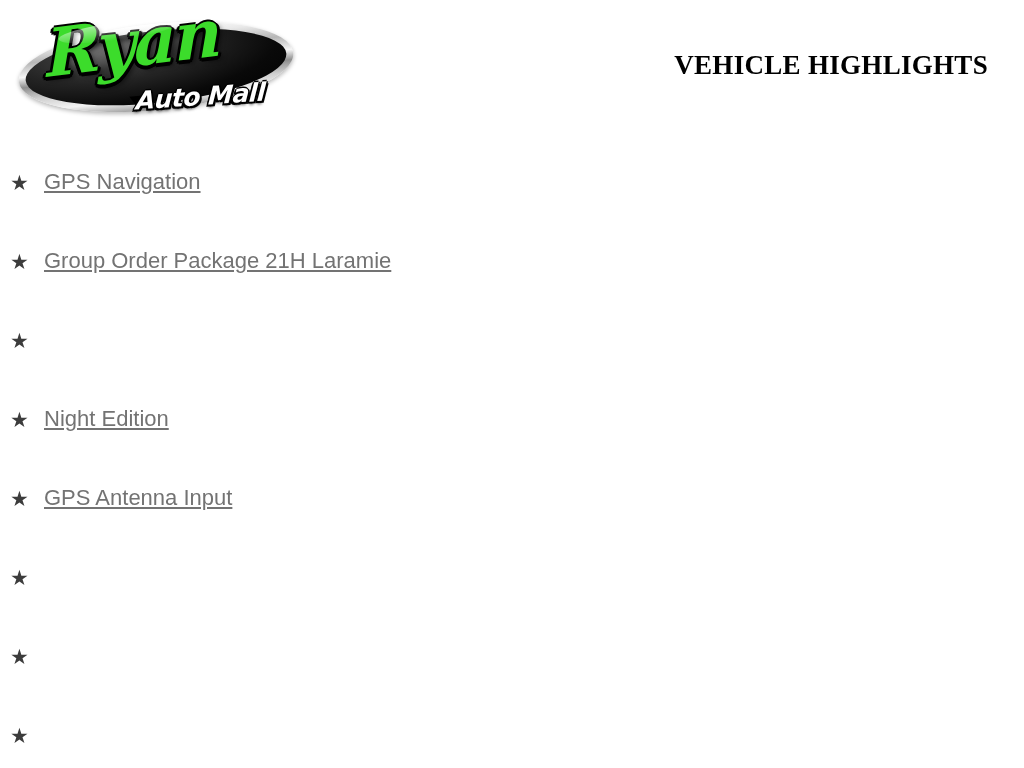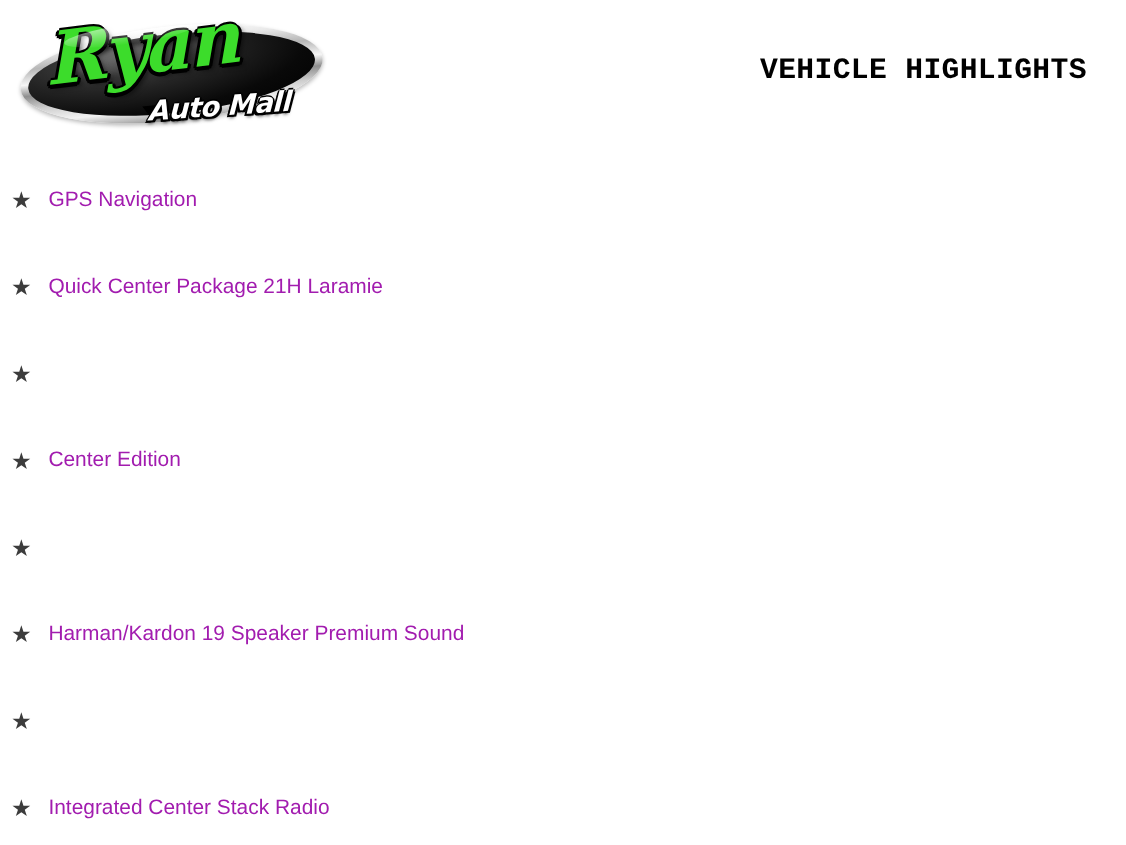--- a/index.html
+++ b/index.html
@@ -136,21 +136,21 @@
     border-right: 8px solid transparent;
     border-top: 13px solid #000000;
     transform: rotate(-6deg);
   }
 
   
   .page-title {
     position: absolute;
     right: 36px;
     top: 50px;
-    font-family: Liberation Mono, monospace;
+    font-family: Liberation Serif, serif;
     font-weight: bold;
     font-size: 27px;
     letter-spacing: 0.3px;
     color: #000000;
     white-space: nowrap;
     text-align: right;
   }
 
   
   .highlights {
@@ -173,25 +173,26 @@
     width: 22px;
     font-size: 21px;
     line-height: 1;
     color: #3c3c3c;
     text-align: left;
   }
   .highlight-label {
     flex: 0 1 auto;
     margin-left: 12px;
     font-family: "Liberation Sans", sans-serif;
-    font-size: 19px;
+    font-size: 22px;
     font-weight: normal;
     line-height: 1.1;
-    color: #a21caf;
+    color: #737373;
     white-space: nowrap;
+    text-decoration: underline;
   }
 </style>
 </head>
 <body>
 
 <div class="page">
 
   <div class="header">
 
     <div class="logo">
@@ -210,38 +211,37 @@
 
   </div>
 
   <ul class="highlights" id="highlights-list">
       <li class="highlight-item">
         <span class="bullet-star">★</span>
         <span class="highlight-label">GPS Navigation</span>
       </li>
       <li class="highlight-item">
         <span class="bullet-star">★</span>
-        <span class="highlight-label">Quick Center Package 21H Laramie</span>
-      </li>
-      <li class="highlight-item">
-        <span class="bullet-star">★</span>
-      </li>
-      <li class="highlight-item">
-        <span class="bullet-star">★</span>
-        <span class="highlight-label">Center Edition</span>
-      </li>
-      <li class="highlight-item">
-        <span class="bullet-star">★</span>
-      </li>
-      <li class="highlight-item">
-        <span class="bullet-star">★</span>
-        <span class="highlight-label">Harman/Kardon 19 Speaker Premium Sound</span>
-      </li>
-      <li class="highlight-item">
-        <span class="bullet-star">★</span>
-      </li>
-      <li class="highlight-item">
-        <span class="bullet-star">★</span>
-        <span class="highlight-label">Integrated Center Stack Radio</span>
+        <span class="highlight-label">Group Order Package 21H Laramie</span>
+      </li>
+      <li class="highlight-item">
+        <span class="bullet-star">★</span>
+      </li>
+      <li class="highlight-item">
+        <span class="bullet-star">★</span>
+        <span class="highlight-label">Night Edition</span>
+      </li>
+      <li class="highlight-item">
+        <span class="bullet-star">★</span>
+        <span class="highlight-label">GPS Antenna Input</span>
+      </li>
+      <li class="highlight-item">
+        <span class="bullet-star">★</span>
+      </li>
+      <li class="highlight-item">
+        <span class="bullet-star">★</span>
+      </li>
+      <li class="highlight-item">
+        <span class="bullet-star">★</span>
       </li>
     </ul>
 
 </div>
 
 </body></html>

